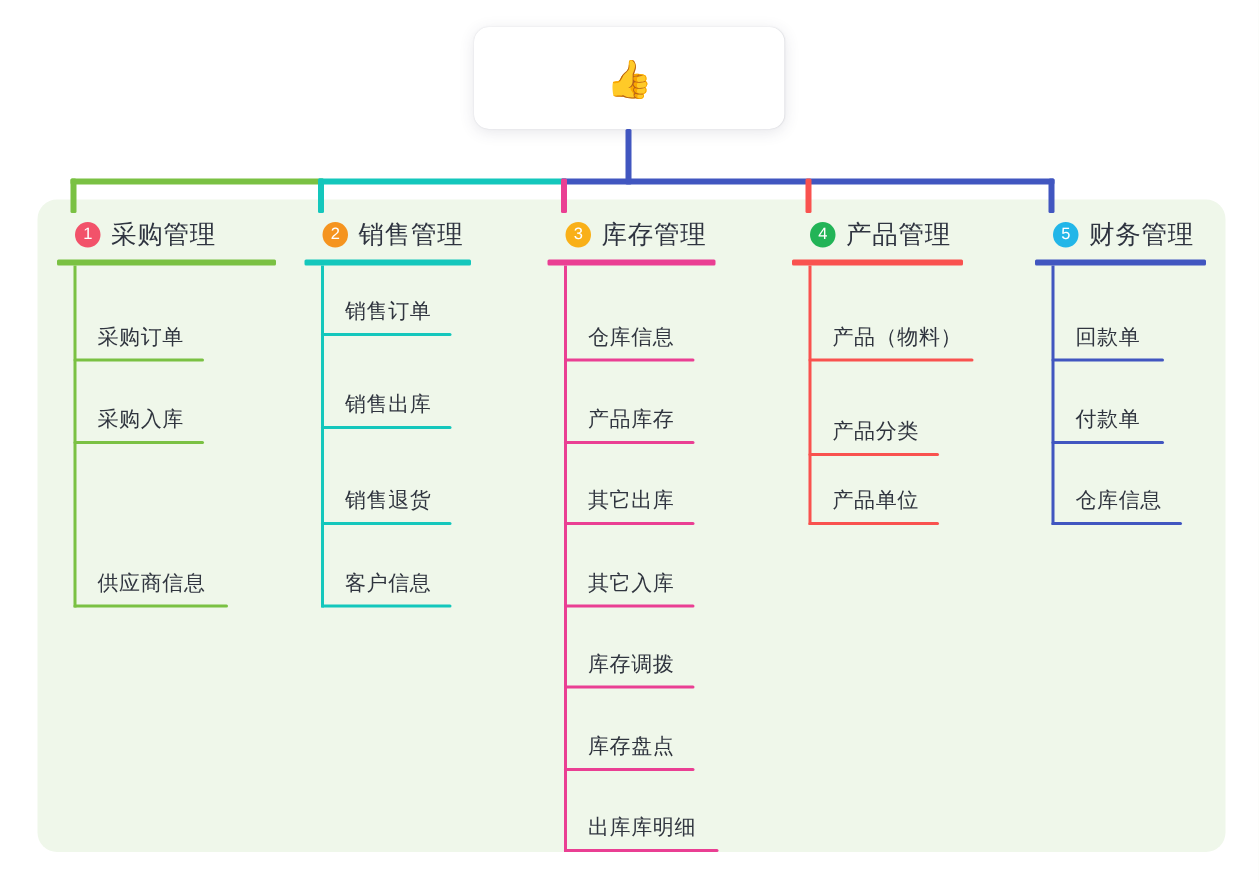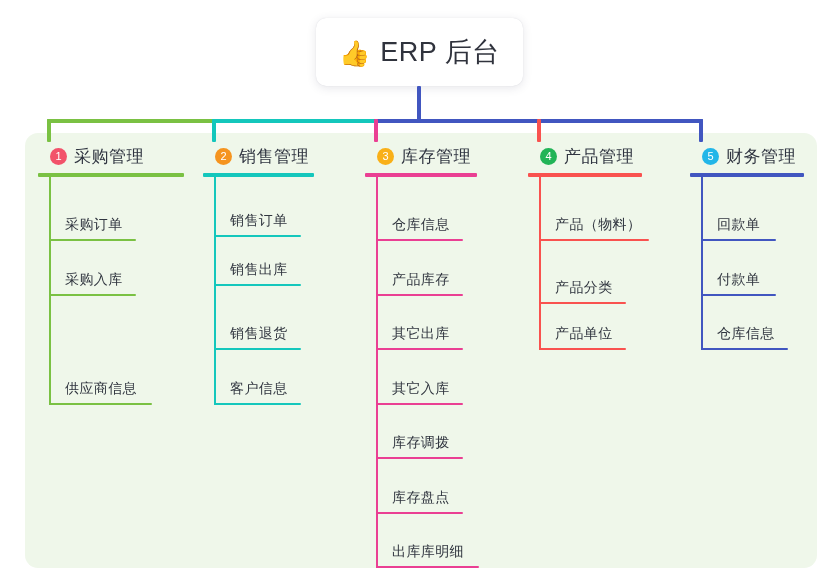--- a/index.html
+++ b/index.html
@@ -142,21 +142,20 @@
 </style>
 </head>
 <body>
 
 <div id="stage">
 
   <div id="panel"></div>
 
   <div id="root-node">
     <span class="thumb">👍</span>
-    <span class="root-label">ERP 后台</span>
   </div>
 
   <div id="connectors">
       <div class="hbar" style="left: 47px; top: 119px; width: 169px; background: rgb(122, 193, 67);"></div>
       <div class="hbar" style="left: 212px; top: 119px; width: 166px; background: rgb(20, 199, 188);"></div>
       <div class="hbar" style="left: 374px; top: 119px; width: 329px; background: rgb(65, 86, 192);"></div>
       <div class="vstem" style="left: 417px; top: 86px; height: 37px; background: rgb(65, 86, 192);"></div>
       <div class="drop" style="left: 47px; top: 119px; height: 23px; background: rgb(122, 193, 67);"></div>
       <div class="drop" style="left: 212px; top: 119px; height: 23px; background: rgb(20, 199, 188);"></div>
       <div class="drop" style="left: 374px; top: 119px; height: 23px; background: rgb(234, 63, 147);"></div>
@@ -185,21 +184,21 @@
           <div class="leaf-underline" style="width: 103px; background: rgb(122, 193, 67);"></div>
         </div>
       </div>
       <div class="branch" style="left: 203px; width: 111px;">
         <div class="branch-head">
           <span class="badge" style="background: rgb(245, 148, 31);">2</span>
           <span class="branch-title">销售管理</span>
         </div>
         <div class="branch-underline" style="width: 111px; background: rgb(20, 199, 188);"></div>
         <div class="branch-spine" style="height: 227.5px; background: rgb(20, 199, 188);"></div>
-        <div class="leaf" style="top: 63px; width: 87px; height: 30px; text-align: right;">
+        <div class="leaf" style="top: 50px; width: 87px; height: 30px; text-align: right;">
           <div class="leaf-label">销售订单</div>
           <div class="leaf-underline" style="width: 87px; background: rgb(20, 199, 188);"></div>
         </div>
         <div class="leaf" style="top: 112px; width: 87px; height: 30px; padding-left: 42px;">
           <div class="leaf-label">销售出库</div>
           <div class="leaf-underline" style="width: 87px; background: rgb(20, 199, 188);"></div>
         </div>
         <div class="leaf" style="top: 176px; width: 87px; height: 30px; text-align: right;">
           <div class="leaf-label">销售退货</div>
           <div class="leaf-underline" style="width: 87px; background: rgb(20, 199, 188);"></div>

